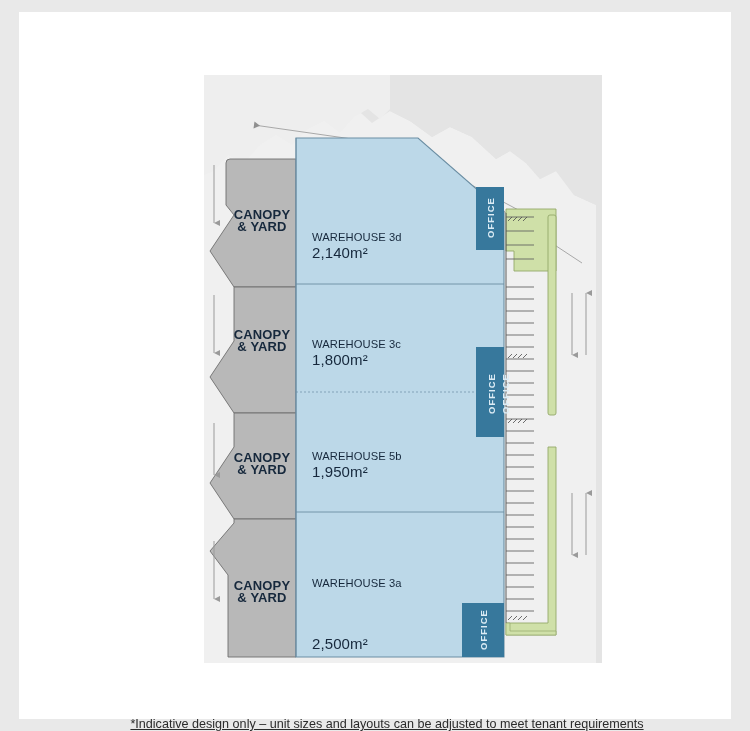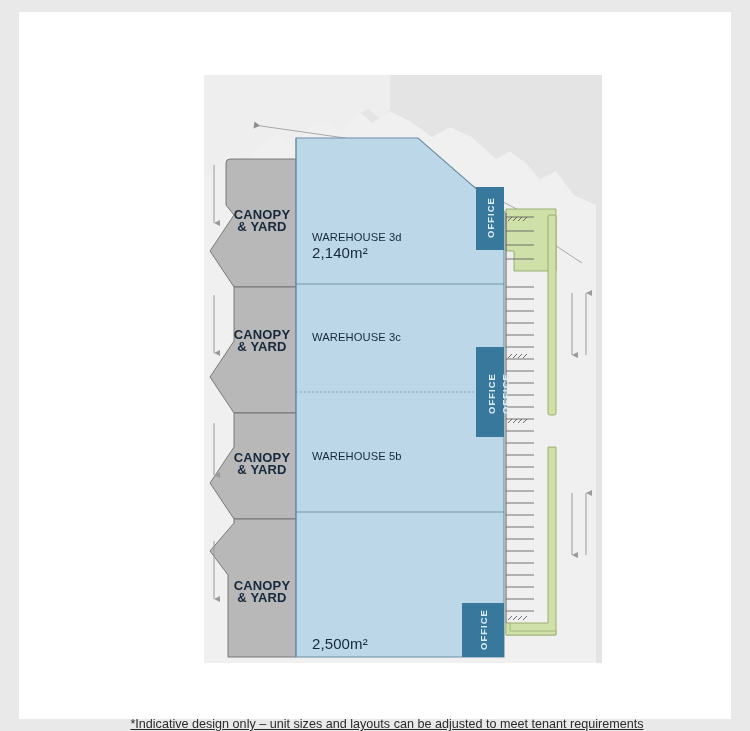--- a/index.html
+++ b/index.html
@@ -238,30 +238,33 @@
           <line x1="382" y1="480" x2="382" y2="418" stroke="#9a9a9a" stroke-width="1" marker-end="url(#arrHeadUp)"></line>
         </g>
       </svg>
 
       <div class="plan-label wh-name" style="left:108px; top:155px; width:184px;">WAREHOUSE 3d</div>
       <div class="plan-label wh-area" style="left:108px; top:169px; width:184px;">2,140m²</div>
       <div class="canopy-label" style="left:24px; top:131px; width:68px;">CANOPY</div>
       <div class="canopy-label" style="left:24px; top:143px; width:68px;">&amp; YARD</div>
       <div class="office-text" style="left:258px; top:137px; width:56px;">OFFICE</div>
 
-      <div class="plan-label wh-name" style="left:108px; top:255px; width:184px;">WAREHOUSE 3c</div>
+      <div class="plan-label wh-name" style="left:108px; top:262px; width:184px;">WAREHOUSE 3c</div>
+      <div class="plan-label wh-area" style="left:108px; top:276px; width:184px;">1,800m²</div>
       <div class="canopy-label" style="left:24px; top:251px; width:68px;">CANOPY</div>
       <div class="canopy-label" style="left:24px; top:263px; width:68px;">&amp; YARD</div>
       <div class="office-text" style="left:251px; top:313px; width:72px;">OFFICE</div>
 
       <div class="plan-label wh-name" style="left:108px; top:374px; width:184px;">WAREHOUSE 5b</div>
+      <div class="plan-label wh-area" style="left:108px; top:388px; width:184px;">1,950m²</div>
       <div class="canopy-label" style="left:24px; top:374px; width:68px;">CANOPY</div>
       <div class="canopy-label" style="left:24px; top:386px; width:68px;">&amp; YARD</div>
       <div class="office-text" style="left:265px; top:313px; width:72px;">OFFICE</div>
 
+      <div class="plan-label wh-name" style="left:108px; top:501px; width:184px;">WAREHOUSE 3a</div>
       <div class="plan-label wh-area" style="left:108px; top:515px; width:184px;margin-top:45px;">2,500m²</div>
       <div class="canopy-label" style="left:24px; top:502px; width:68px;">CANOPY</div>
       <div class="canopy-label" style="left:24px; top:514px; width:68px;">&amp; YARD</div>
       <div class="office-text" style="left:251px; top:549px; width:56px;">OFFICE</div>
 
     </div>
 
     <div id="caption">
       <span id="caption-text">*Indicative design only – unit sizes and layouts can be adjusted to meet tenant requirements</span>
     </div>

